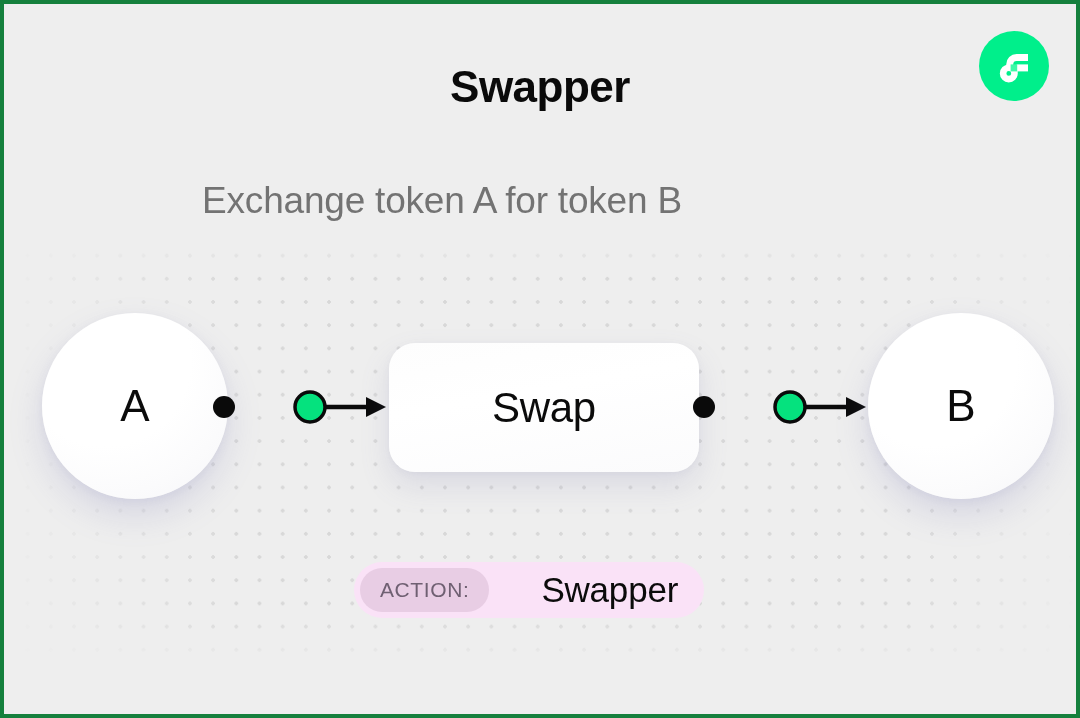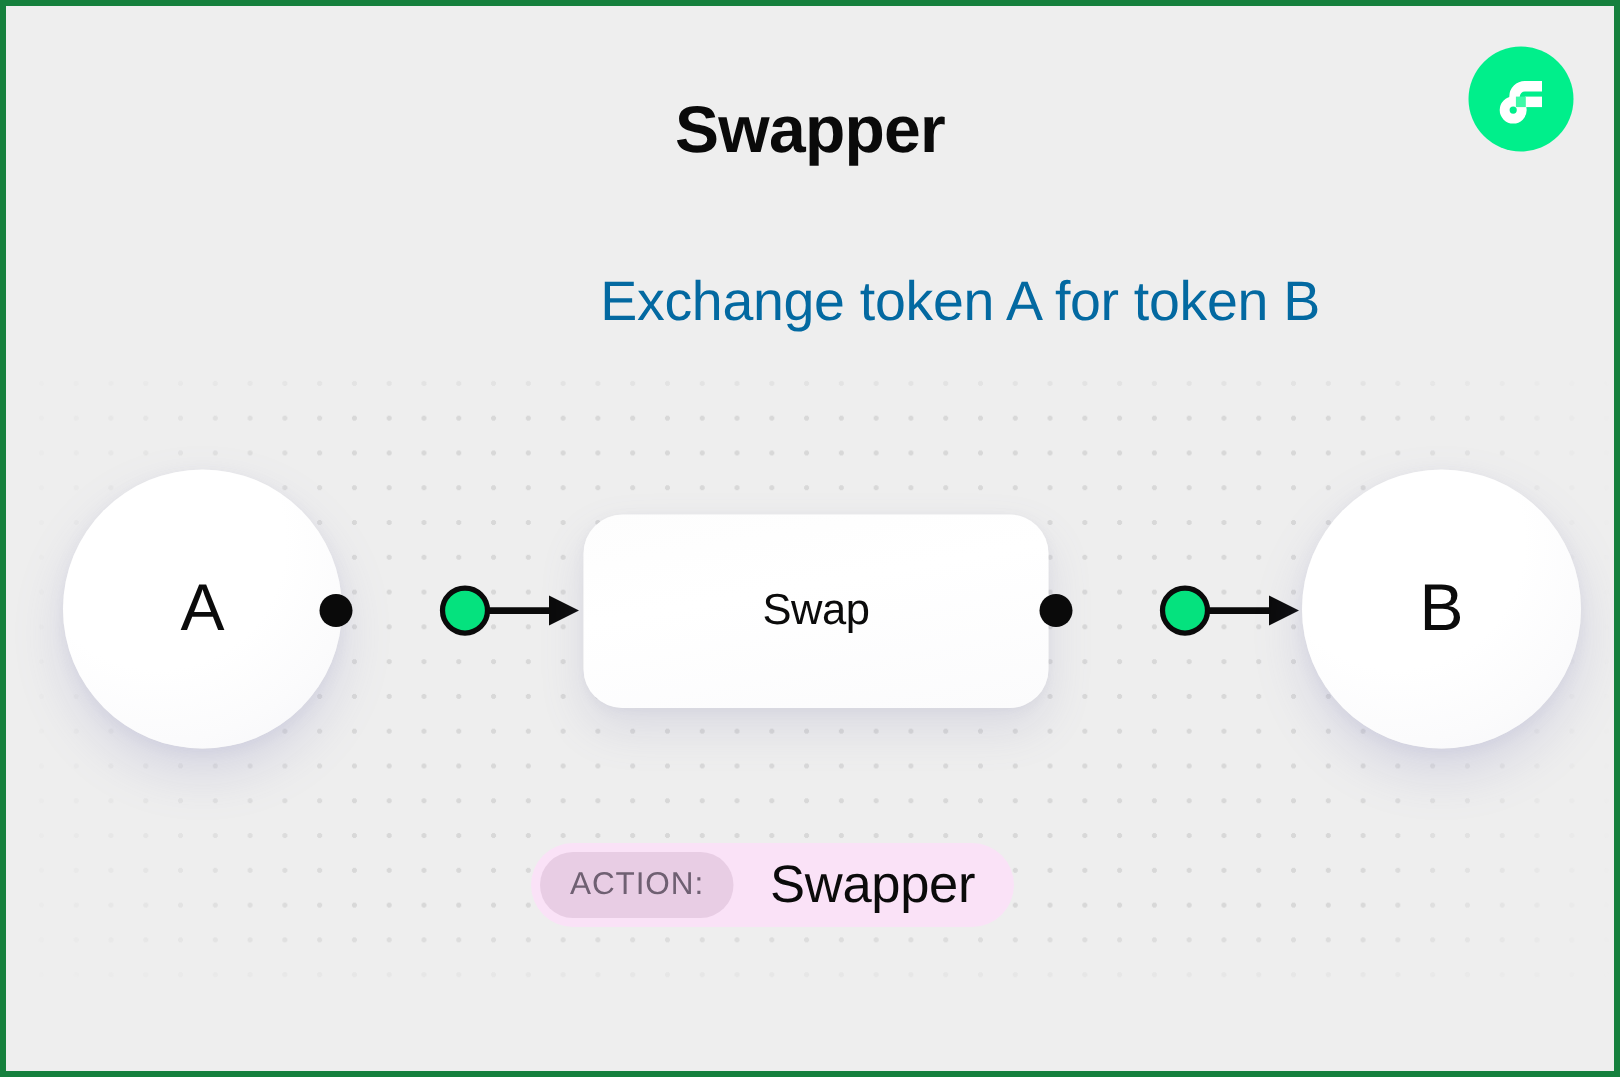--- a/index.html
+++ b/index.html
@@ -57,25 +57,25 @@
     font-weight: 700;
     letter-spacing: -0.5px;
     color: #0a0a0a;
   }
 
   .page-subtitle {
     position: absolute;
     left: 0;
     top: 176px;
     width: 876px;
-    text-align: right;
+    text-align: center;
     font-size: 37px;
     font-weight: 300;
     letter-spacing: -0.2px;
-    color: #0369a1;
+    color: #737373;
   }
 
   
   .brand-logo {
     position: absolute;
     right: 27px;
     top: 27px;
     width: 70px;
     height: 70px;
     border-radius: 50%;
@@ -117,21 +117,21 @@
     border-radius: 26px;
     background: linear-gradient(170deg, #fdfdfd 0%, #ffffff 40%, #fbfbfc 100%);
     box-shadow:
       0 14px 30px rgba(120,120,170,0.16),
       0 2px 7px rgba(140,140,180,0.08);
     display: flex;
     align-items: center;
     justify-content: center;
   }
   .swap-box-label {
-    font-size: 29px;
+    font-size: 42px;
     font-weight: 400;
     color: #0b0b0b;
     letter-spacing: -0.3px;
   }
 
   
   .connector { position: absolute; }
   .connector.c1 { left: 200px; top: 383px; }
   .connector.c2 { left: 680px; top: 383px; }
   .connector svg { display: block; }
@@ -140,20 +140,21 @@
   .action-badge {
     position: absolute;
     left: 350px;
     top: 558px;
     height: 56px;
     border-radius: 28px;
     background: #fae2f7;
     display: flex;
     align-items: center;
     padding: 0 26px 0 6px;
+    gap: 28px;
   }
   .action-badge-key {
     height: 44px;
     border-radius: 22px;
     background: #e8cde4;
     display: flex;
     align-items: center;
     justify-content: center;
     padding: 0 20px;
     font-size: 21px;

